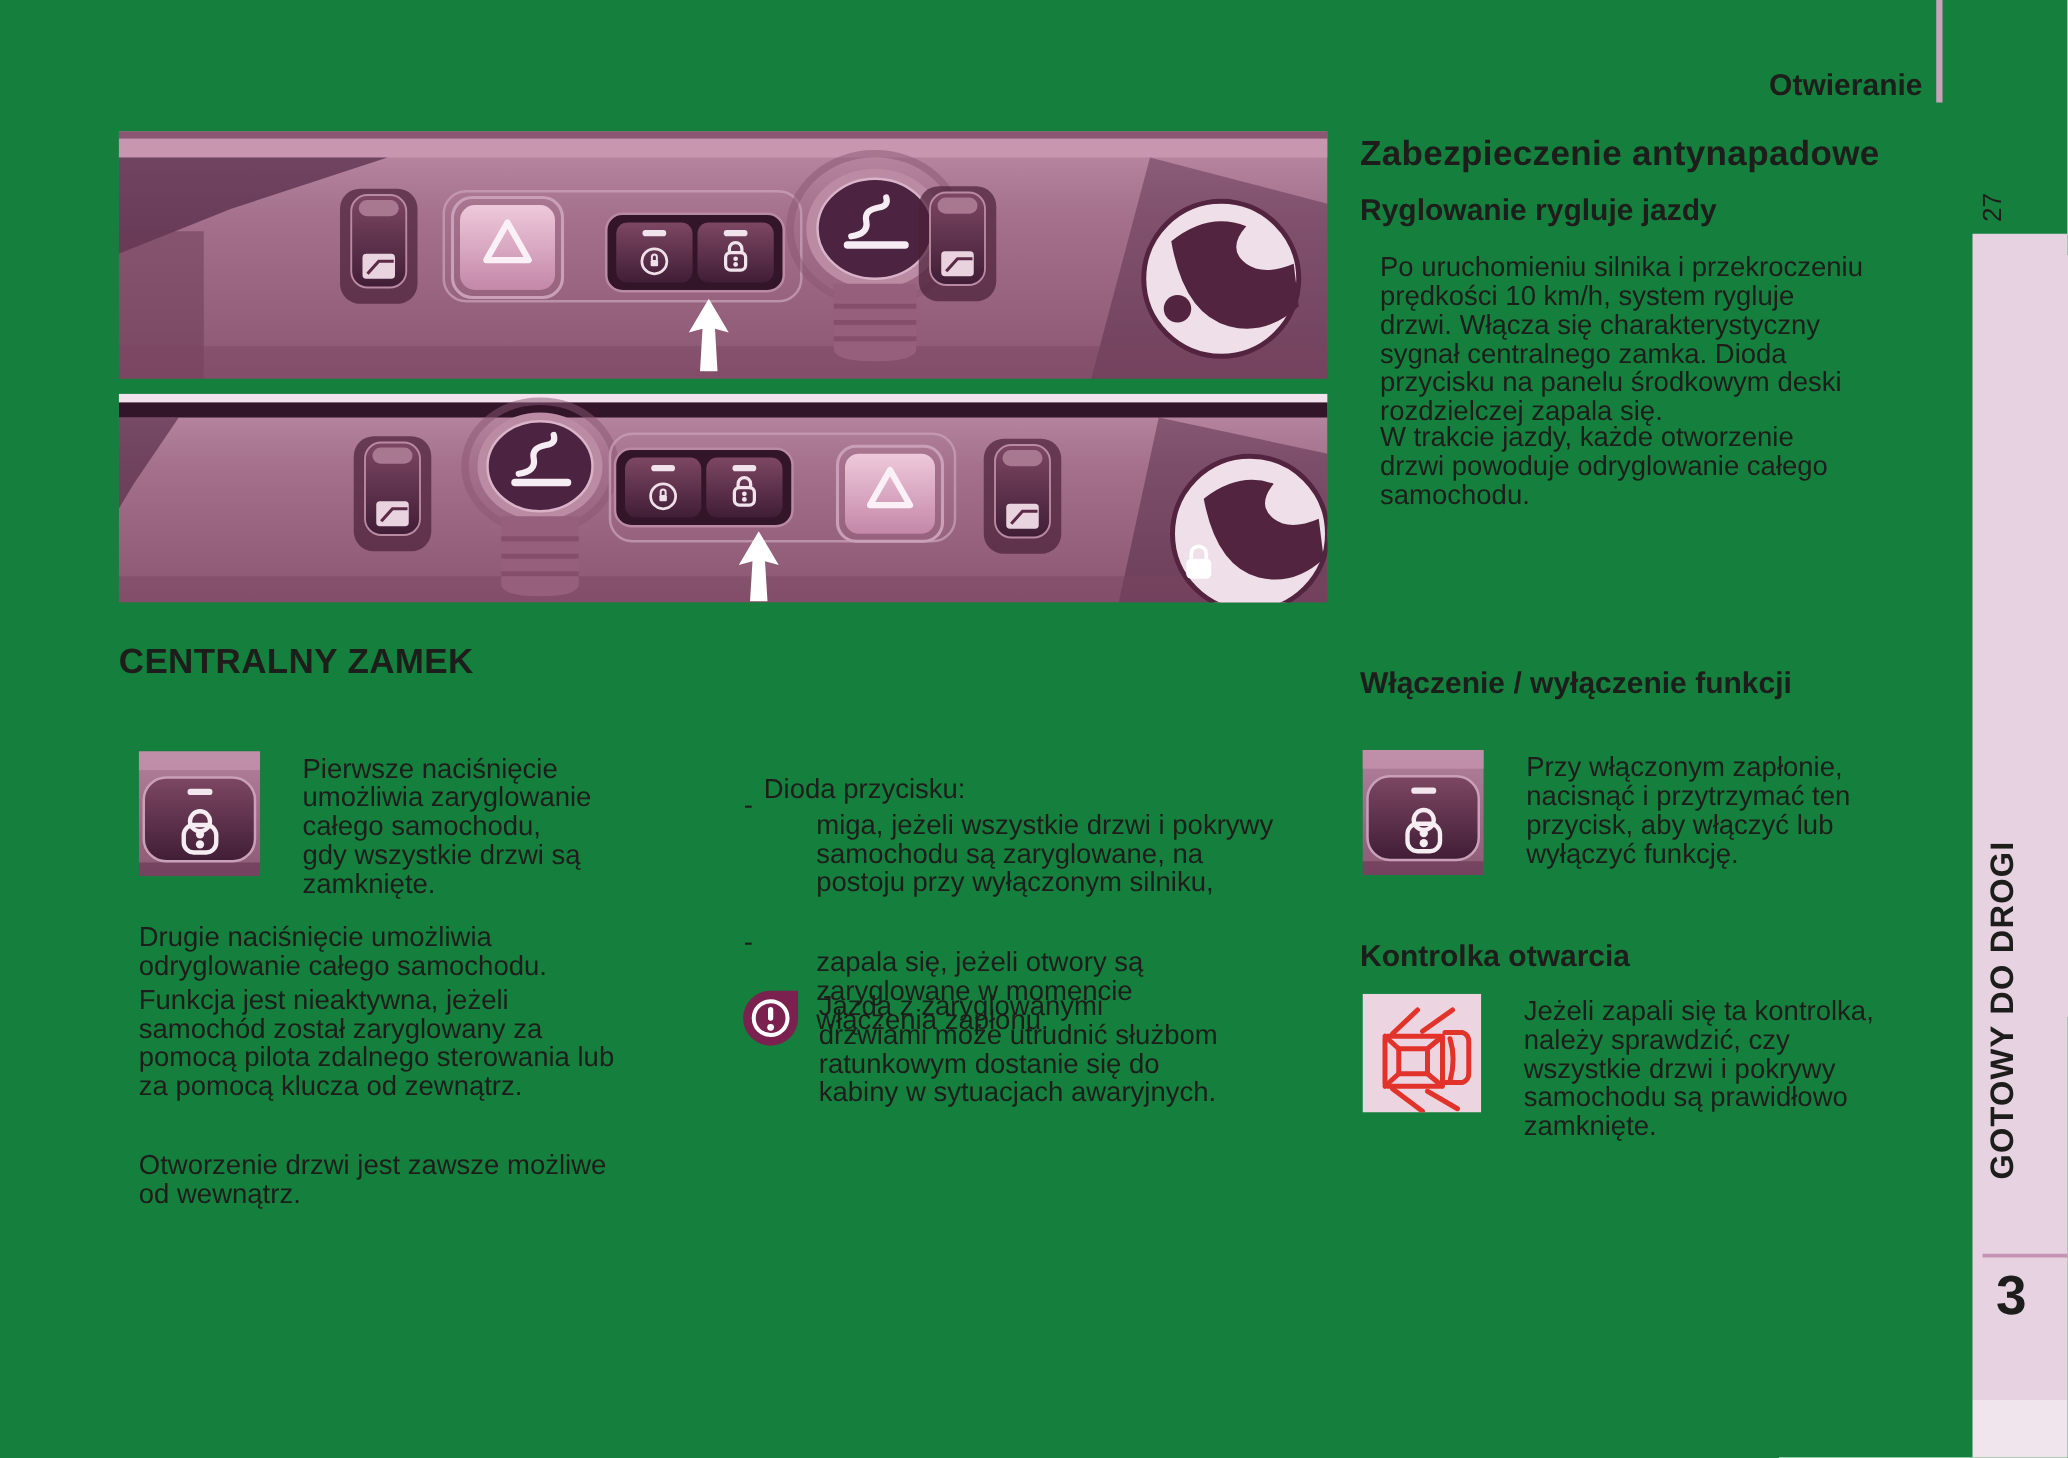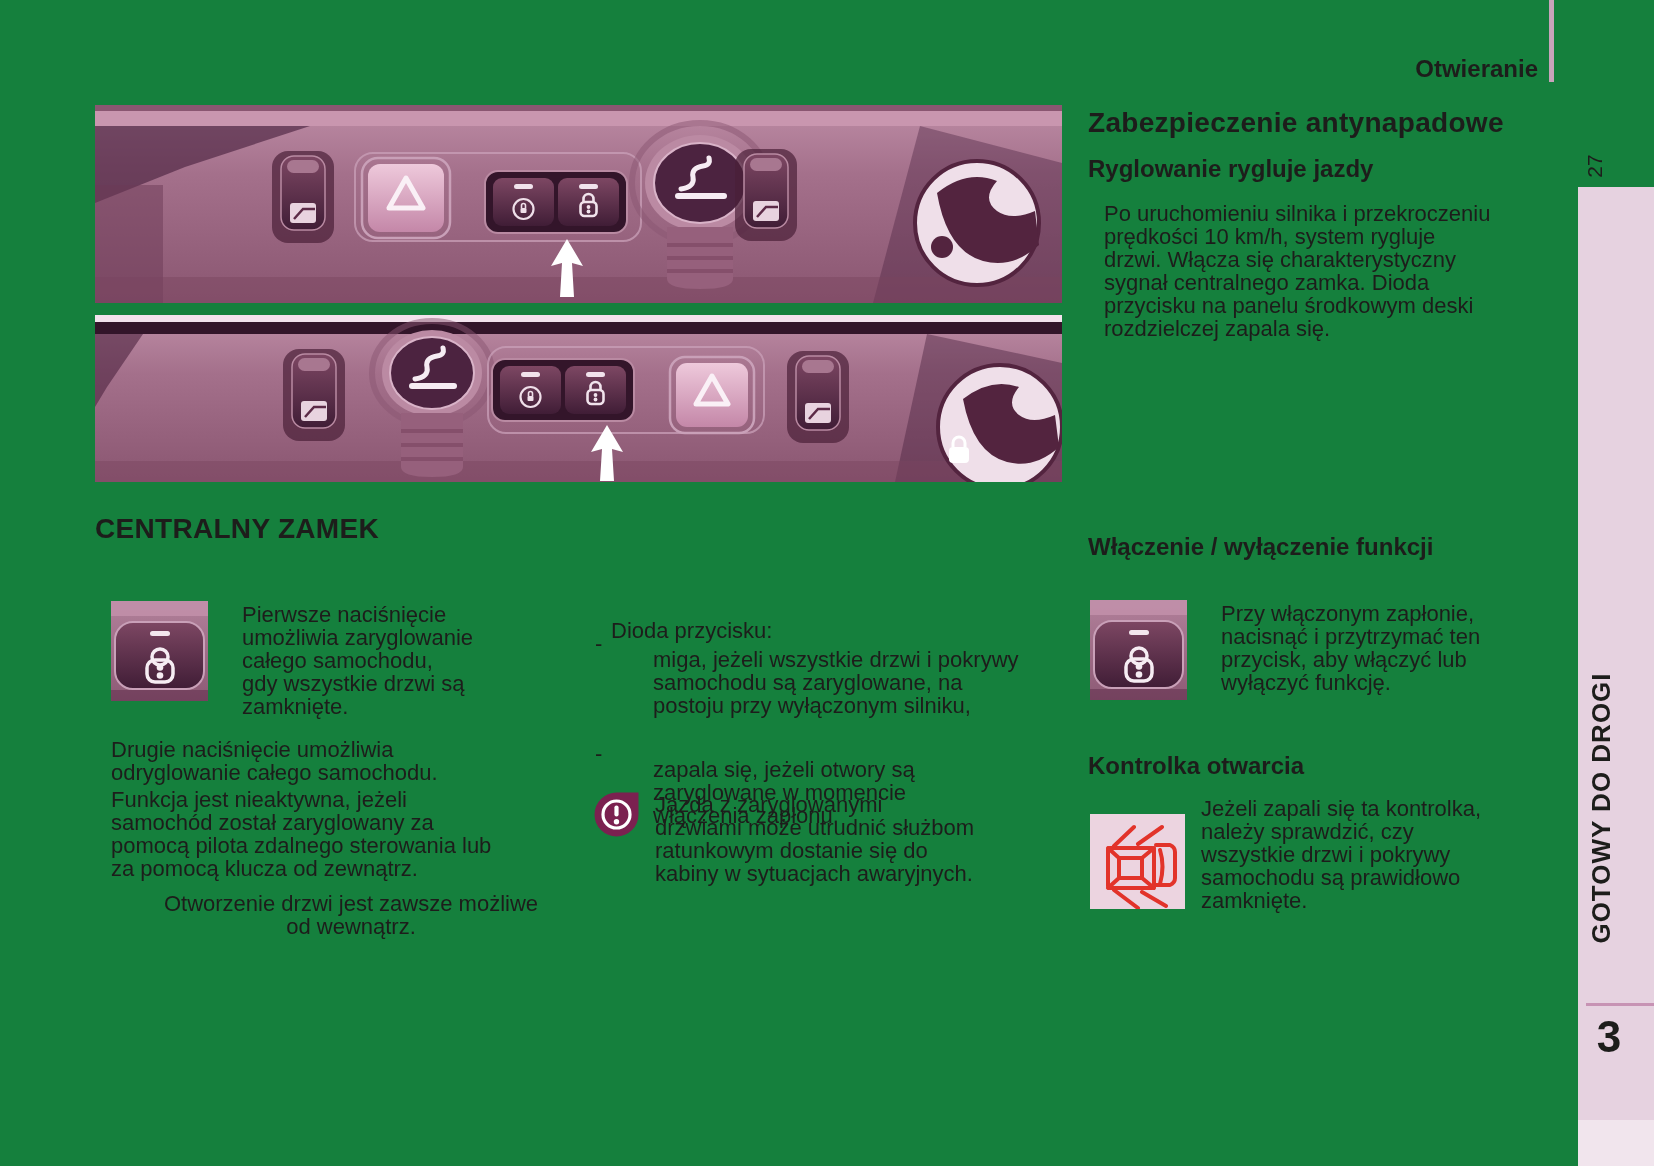--- a/index.html
+++ b/index.html
@@ -22,39 +22,39 @@
   .photo1{top:105px;width:967px;height:198px;}
   .photo2{top:315px;width:967px;height:167px;}
   
   .central-title{position:absolute;left:95px;top:513px;}
   .row-first{position:absolute;left:111px;top:601px;width:480px;display:flex;gap:18px;}
   .lock-icon{width:97px;height:100px;flex:0 0 auto;}
   .lock-icon svg{display:block;width:100%;height:100%;}
   .row-first .p{margin-top:2px;width:300px;}
   .p-second{position:absolute;left:95px;top:722px;width:480px;}
   .p-inactive{position:absolute;left:95px;top:772px;width:480px;}
-  .p-inside{position:absolute;left:95px;top:876px;width:480px;text-align:center;}
+  .p-inside{position:absolute;left:95px;top:904px;width:480px;}
   .led-heading{position:absolute;left:595px;top:603px;width:430px;}
   .bullets{position:absolute;left:595px;top:632px;width:440px;}
   .bullet{display:flex;margin-bottom:9px;}
   .bullet .dash{width:42px;flex:0 0 auto;font-size:22px;line-height:23px;}
   .warn-row{position:absolute;left:594px;top:791px;width:440px;display:flex;}
   .warn-icon{width:45px;height:45px;flex:0 0 auto;margin-top:1px;}
   .warn-icon svg{display:block;width:100%;height:100%;}
   .warn-row .p{width:370px;margin-top:2px;}
   
   .rc-h1{position:absolute;left:1088px;top:107px;width:480px;}
   .rc-h2a{position:absolute;left:1088px;top:155px;width:480px;}
   .rc-p1{position:absolute;left:1088px;top:186px;width:470px;}
   .rc-p2{position:absolute;left:1088px;top:322px;width:470px;}
   .rc-h2b{position:absolute;left:1088px;top:533px;width:480px;}
   .rc-toggle{position:absolute;left:1090px;top:600px;width:490px;display:flex;gap:18px;}
   .rc-toggle .p{margin-top:2px;width:330px;}
   .rc-h2c{position:absolute;left:1088px;top:752px;width:480px;}
-  .rc-ind{position:absolute;left:1090px;top:795px;width:490px;display:flex;align-items:center;}
+  .rc-ind{position:absolute;left:1090px;top:795px;width:490px;display:flex;gap:18px;}
   .ind-icon{width:95px;height:95px;flex:0 0 auto;}
   .ind-icon svg{display:block;width:100%;height:100%;}
   .rc-ind .p{margin-top:2px;width:340px;}
   
   .side-bar{position:absolute;left:1578px;top:187px;width:76px;height:933px;background:#e6d2e0;}
   .side-bar-bottom{position:absolute;left:1578px;top:1120px;width:76px;height:46px;background:#f1e5ed;}
   .chapter-title{position:absolute;left:1431px;top:792px;width:340px;height:32px;
     transform:rotate(-90deg);font-size:26px;font-weight:bold;text-align:center;
     letter-spacing:1px;line-height:32px;}
   .side-divider{position:absolute;left:1586px;top:1003px;width:68px;height:3px;background:#c793b4;}
@@ -304,20 +304,23 @@
   </div>
 
   <h1 class="h1 rc-h1">Zabezpieczenie antynapadowe</h1>
   <h2 class="h2 rc-h2a">Ryglowanie rygluje jazdy</h2>
   <p class="p rc-p1">Po uruchomieniu silnika i przekroczeniu
 prędkości 10 km/h, system rygluje
 drzwi. Włącza się charakterystyczny
 sygnał centralnego zamka. Dioda
 przycisku na panelu środkowym deski
 rozdzielczej zapala się.</p>
+  <p class="p rc-p2">W trakcie jazdy, każde otworzenie
+drzwi powoduje odryglowanie całego
+samochodu.</p>
 
   <h2 class="h2 rc-h2b">Włączenie / wyłączenie funkcji</h2>
   <div class="rc-toggle">
     <div class="lock-icon">
       <svg viewBox="0 0 97 100">
         <rect width="97" height="100" fill="url(#gradIconBg)"></rect>
         <rect width="97" height="15" fill="#c290aa" opacity="0.85"></rect>
         <rect y="89" width="97" height="11" fill="#5c2a47" opacity="0.5"></rect>
         <rect x="4" y="21" width="89" height="67" rx="18" fill="url(#gradBtn)" stroke="#c9a0b8" stroke-width="2"></rect>
         <rect x="39" y="30" width="20" height="5" rx="2.5" fill="#f3e7ee"></rect>

